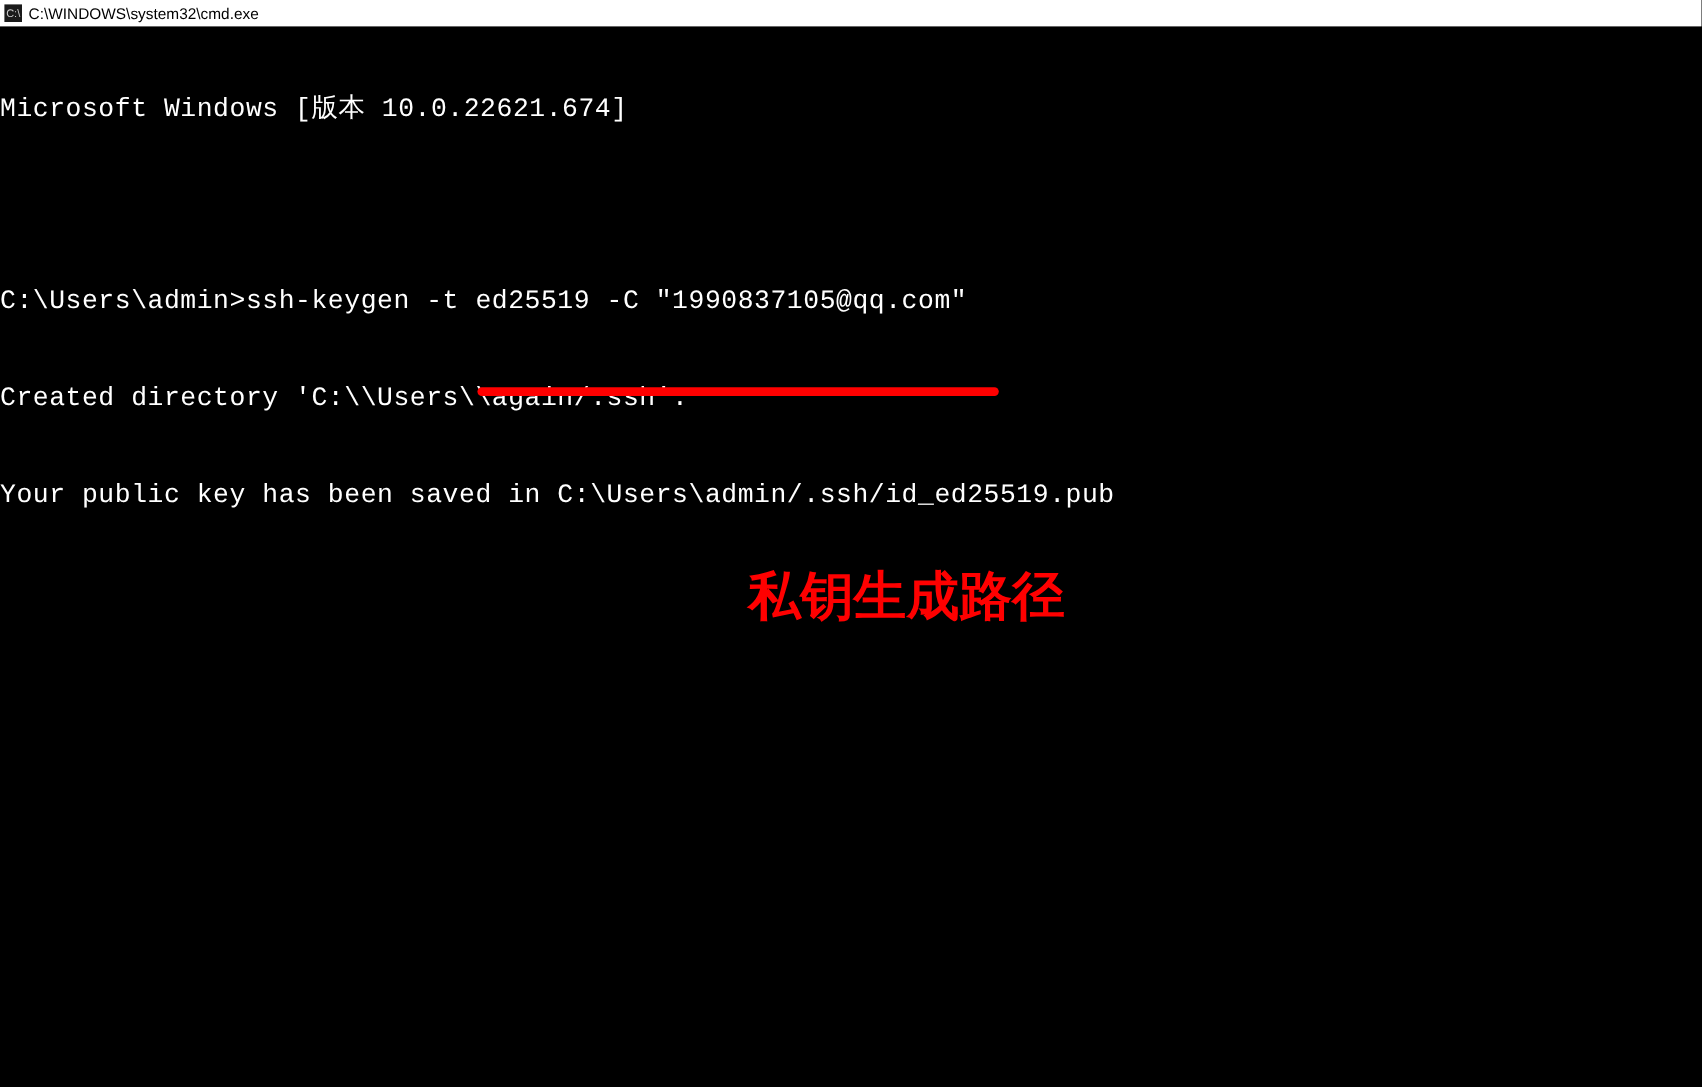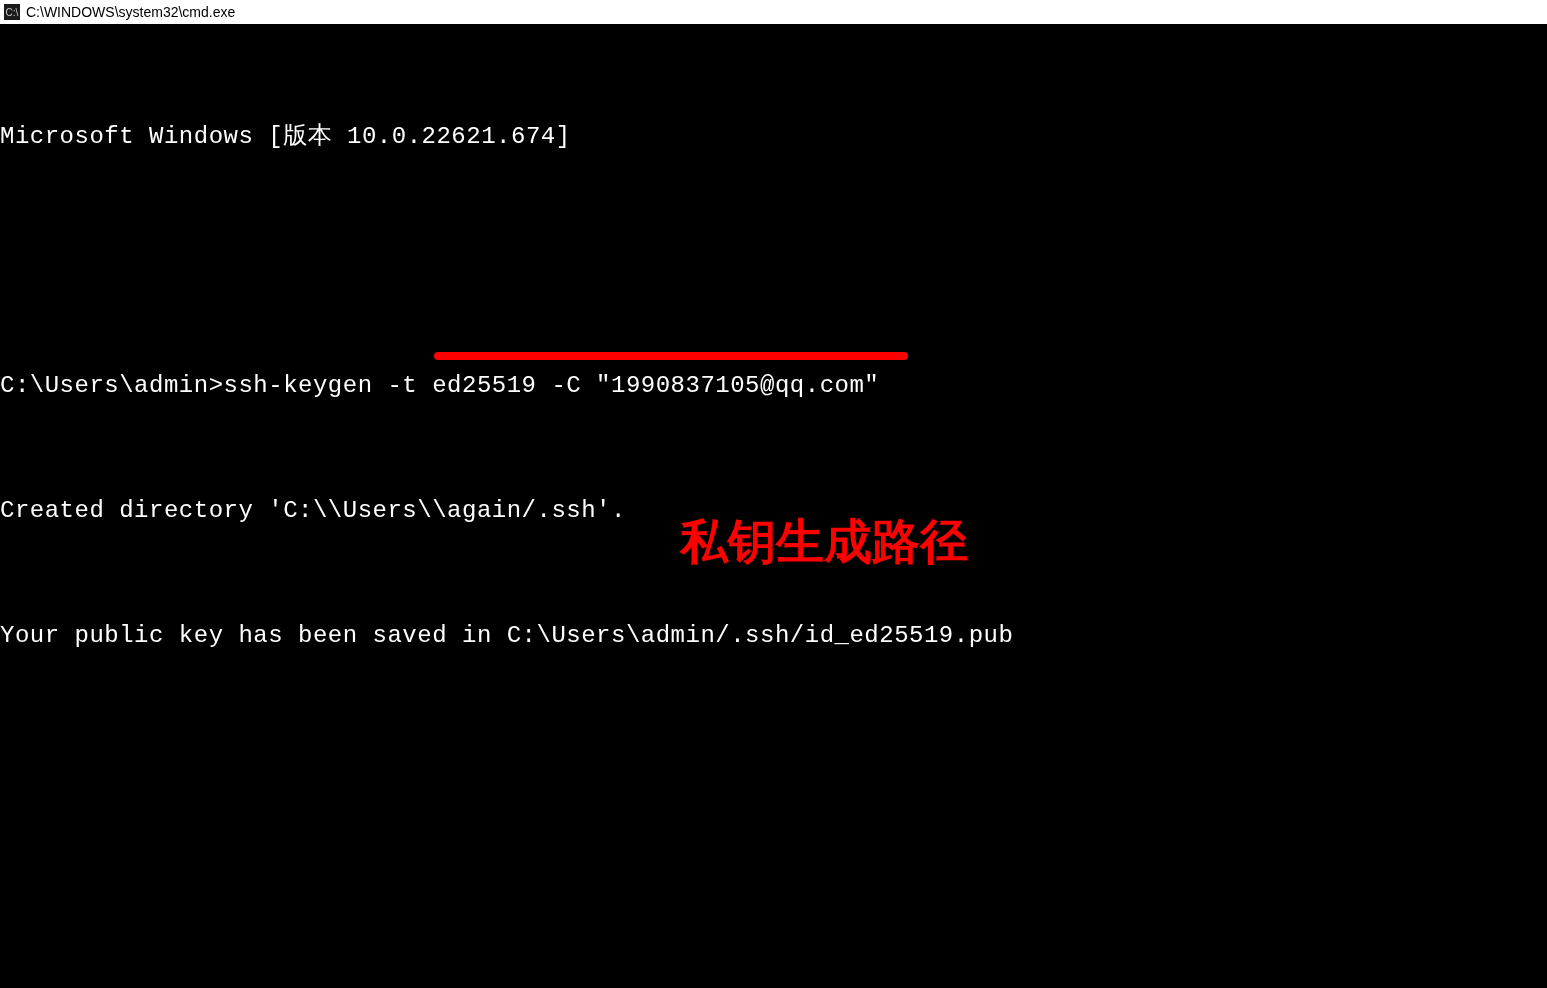--- a/index.html
+++ b/index.html
@@ -40,21 +40,20 @@
     .terminal-content {
       padding: 2px 0 0 0;
       font-size: 24px;
       line-height: 1.22;
       white-space: pre;
       letter-spacing: 0.5px;
     }
     .terminal-line {
       display: block;
       min-height: 1.22em;
-      margin-top: 37px;
     }
     .annotation-underline {
       position: absolute;
       left: 434px;
       top: 352px;
       width: 474px;
       height: 8px;
       background: #ff0000;
       border-radius: 4px;
     }

